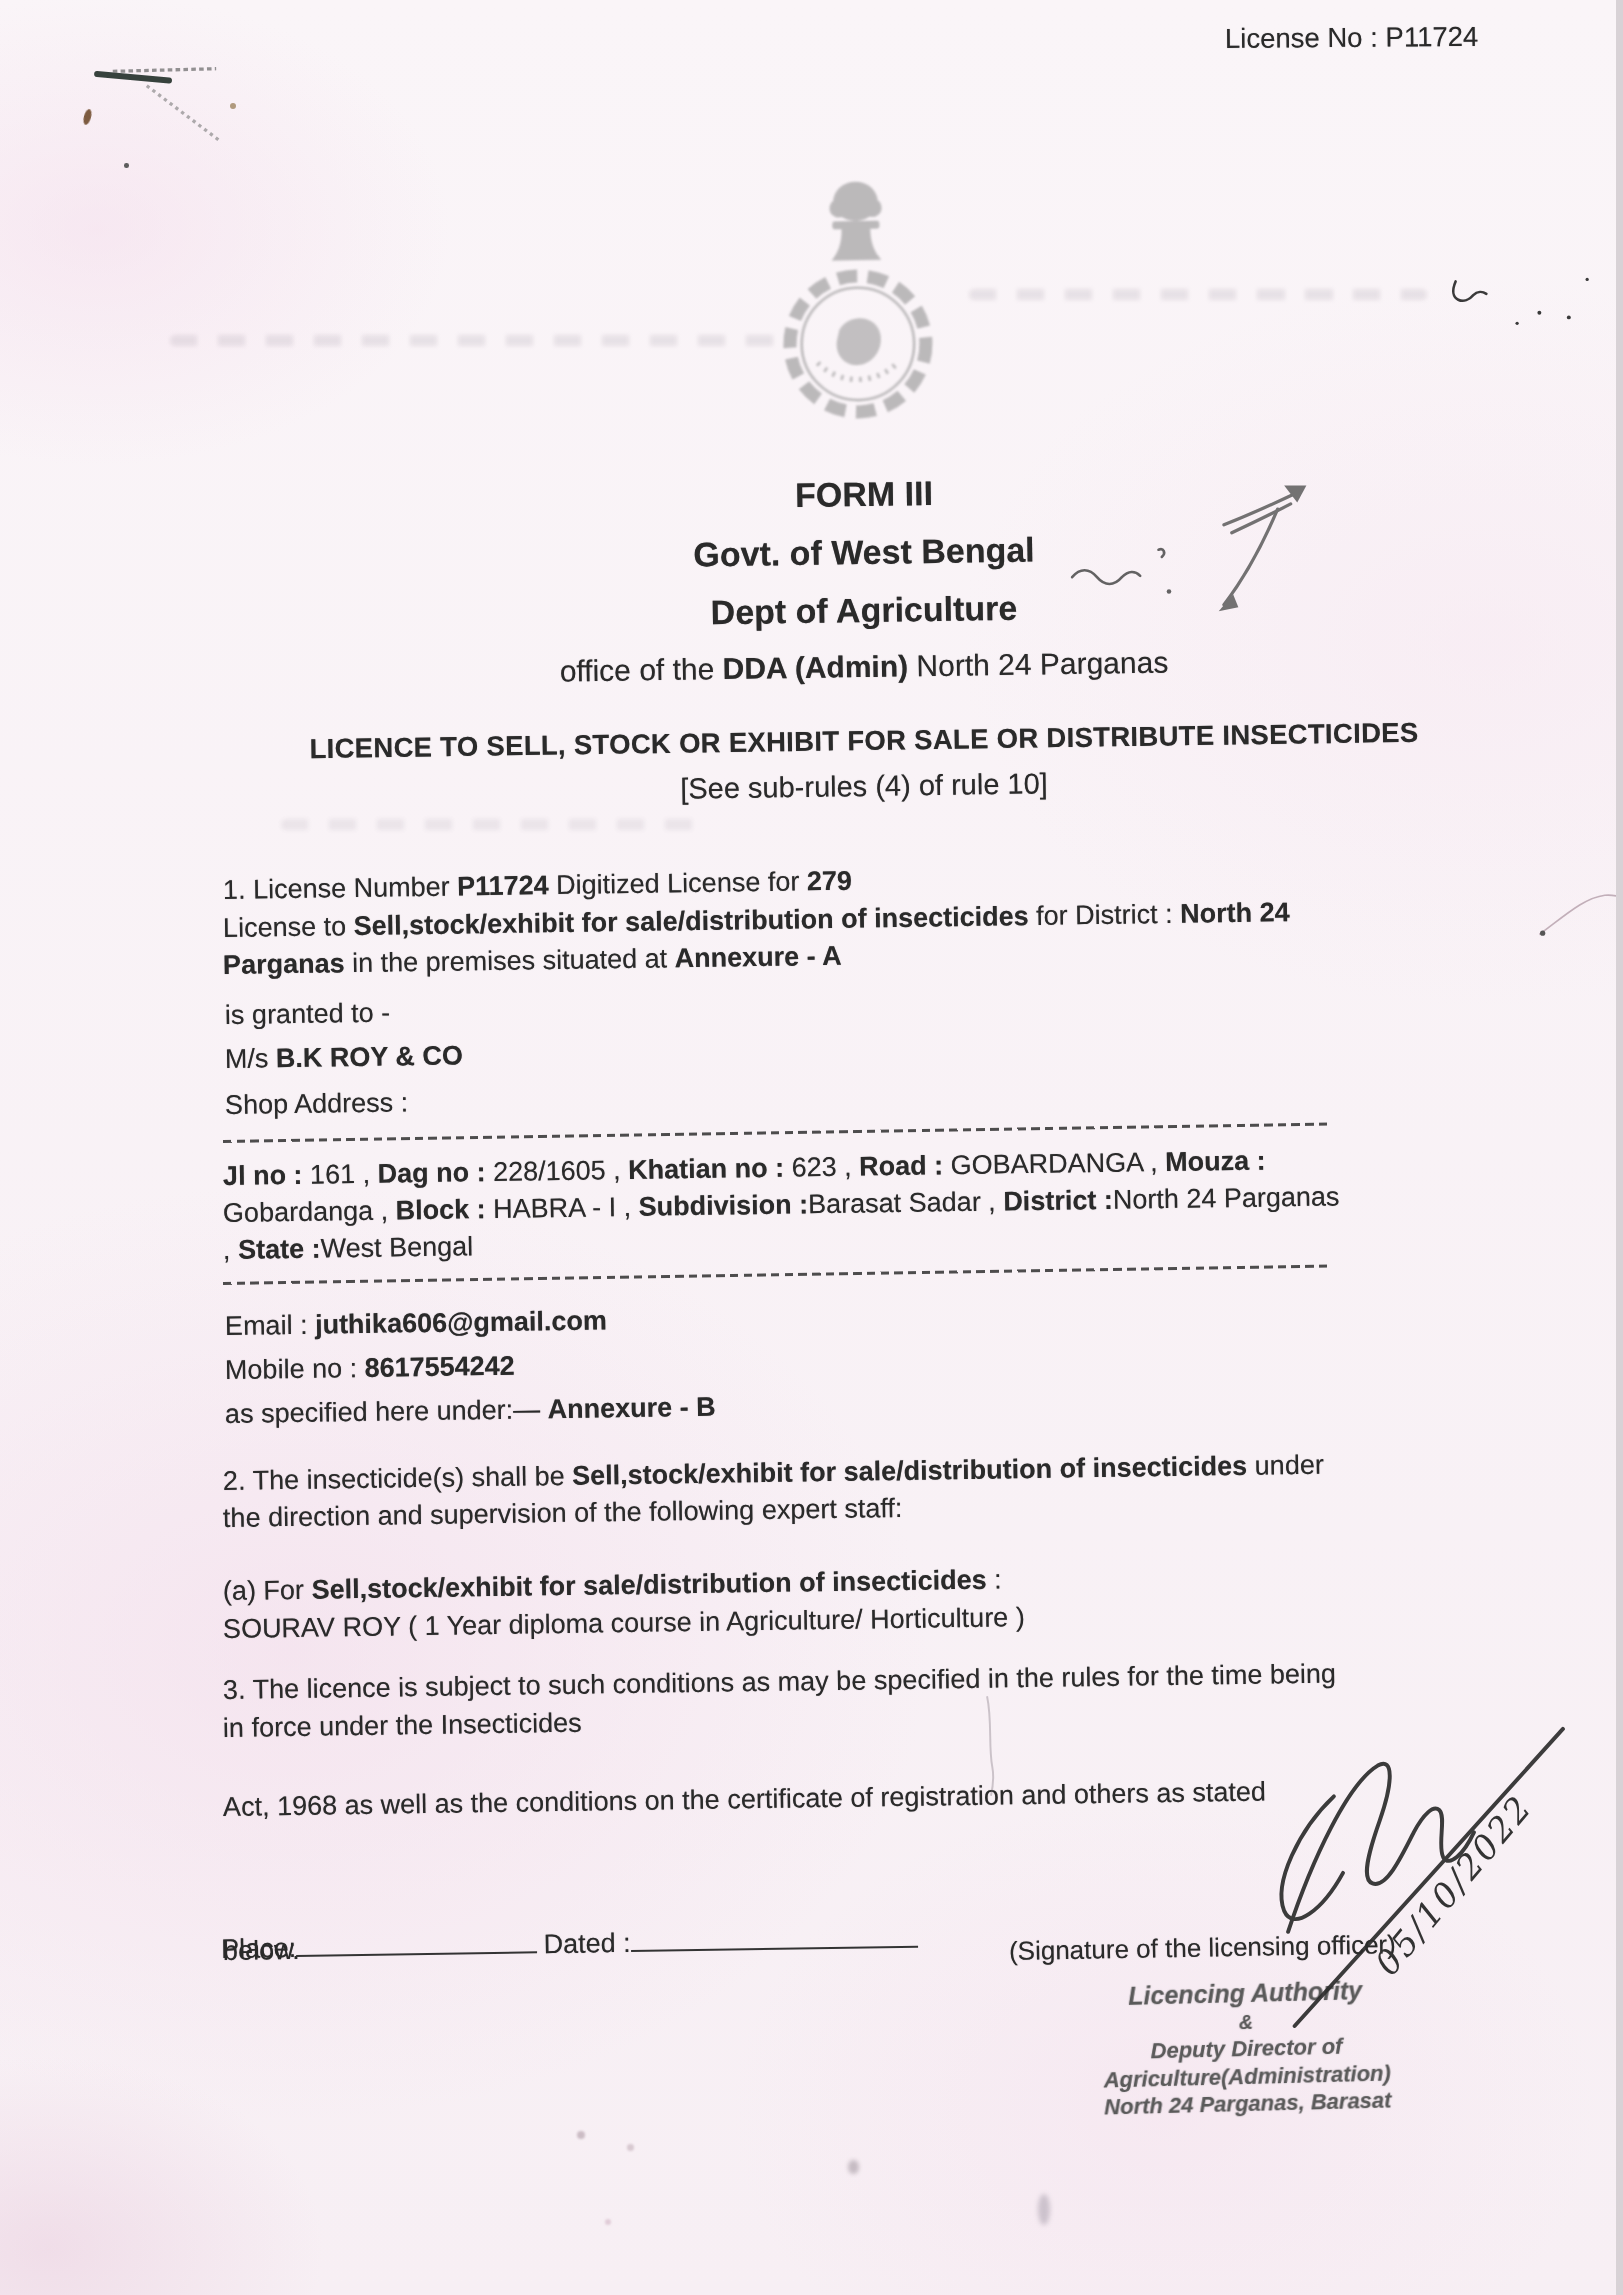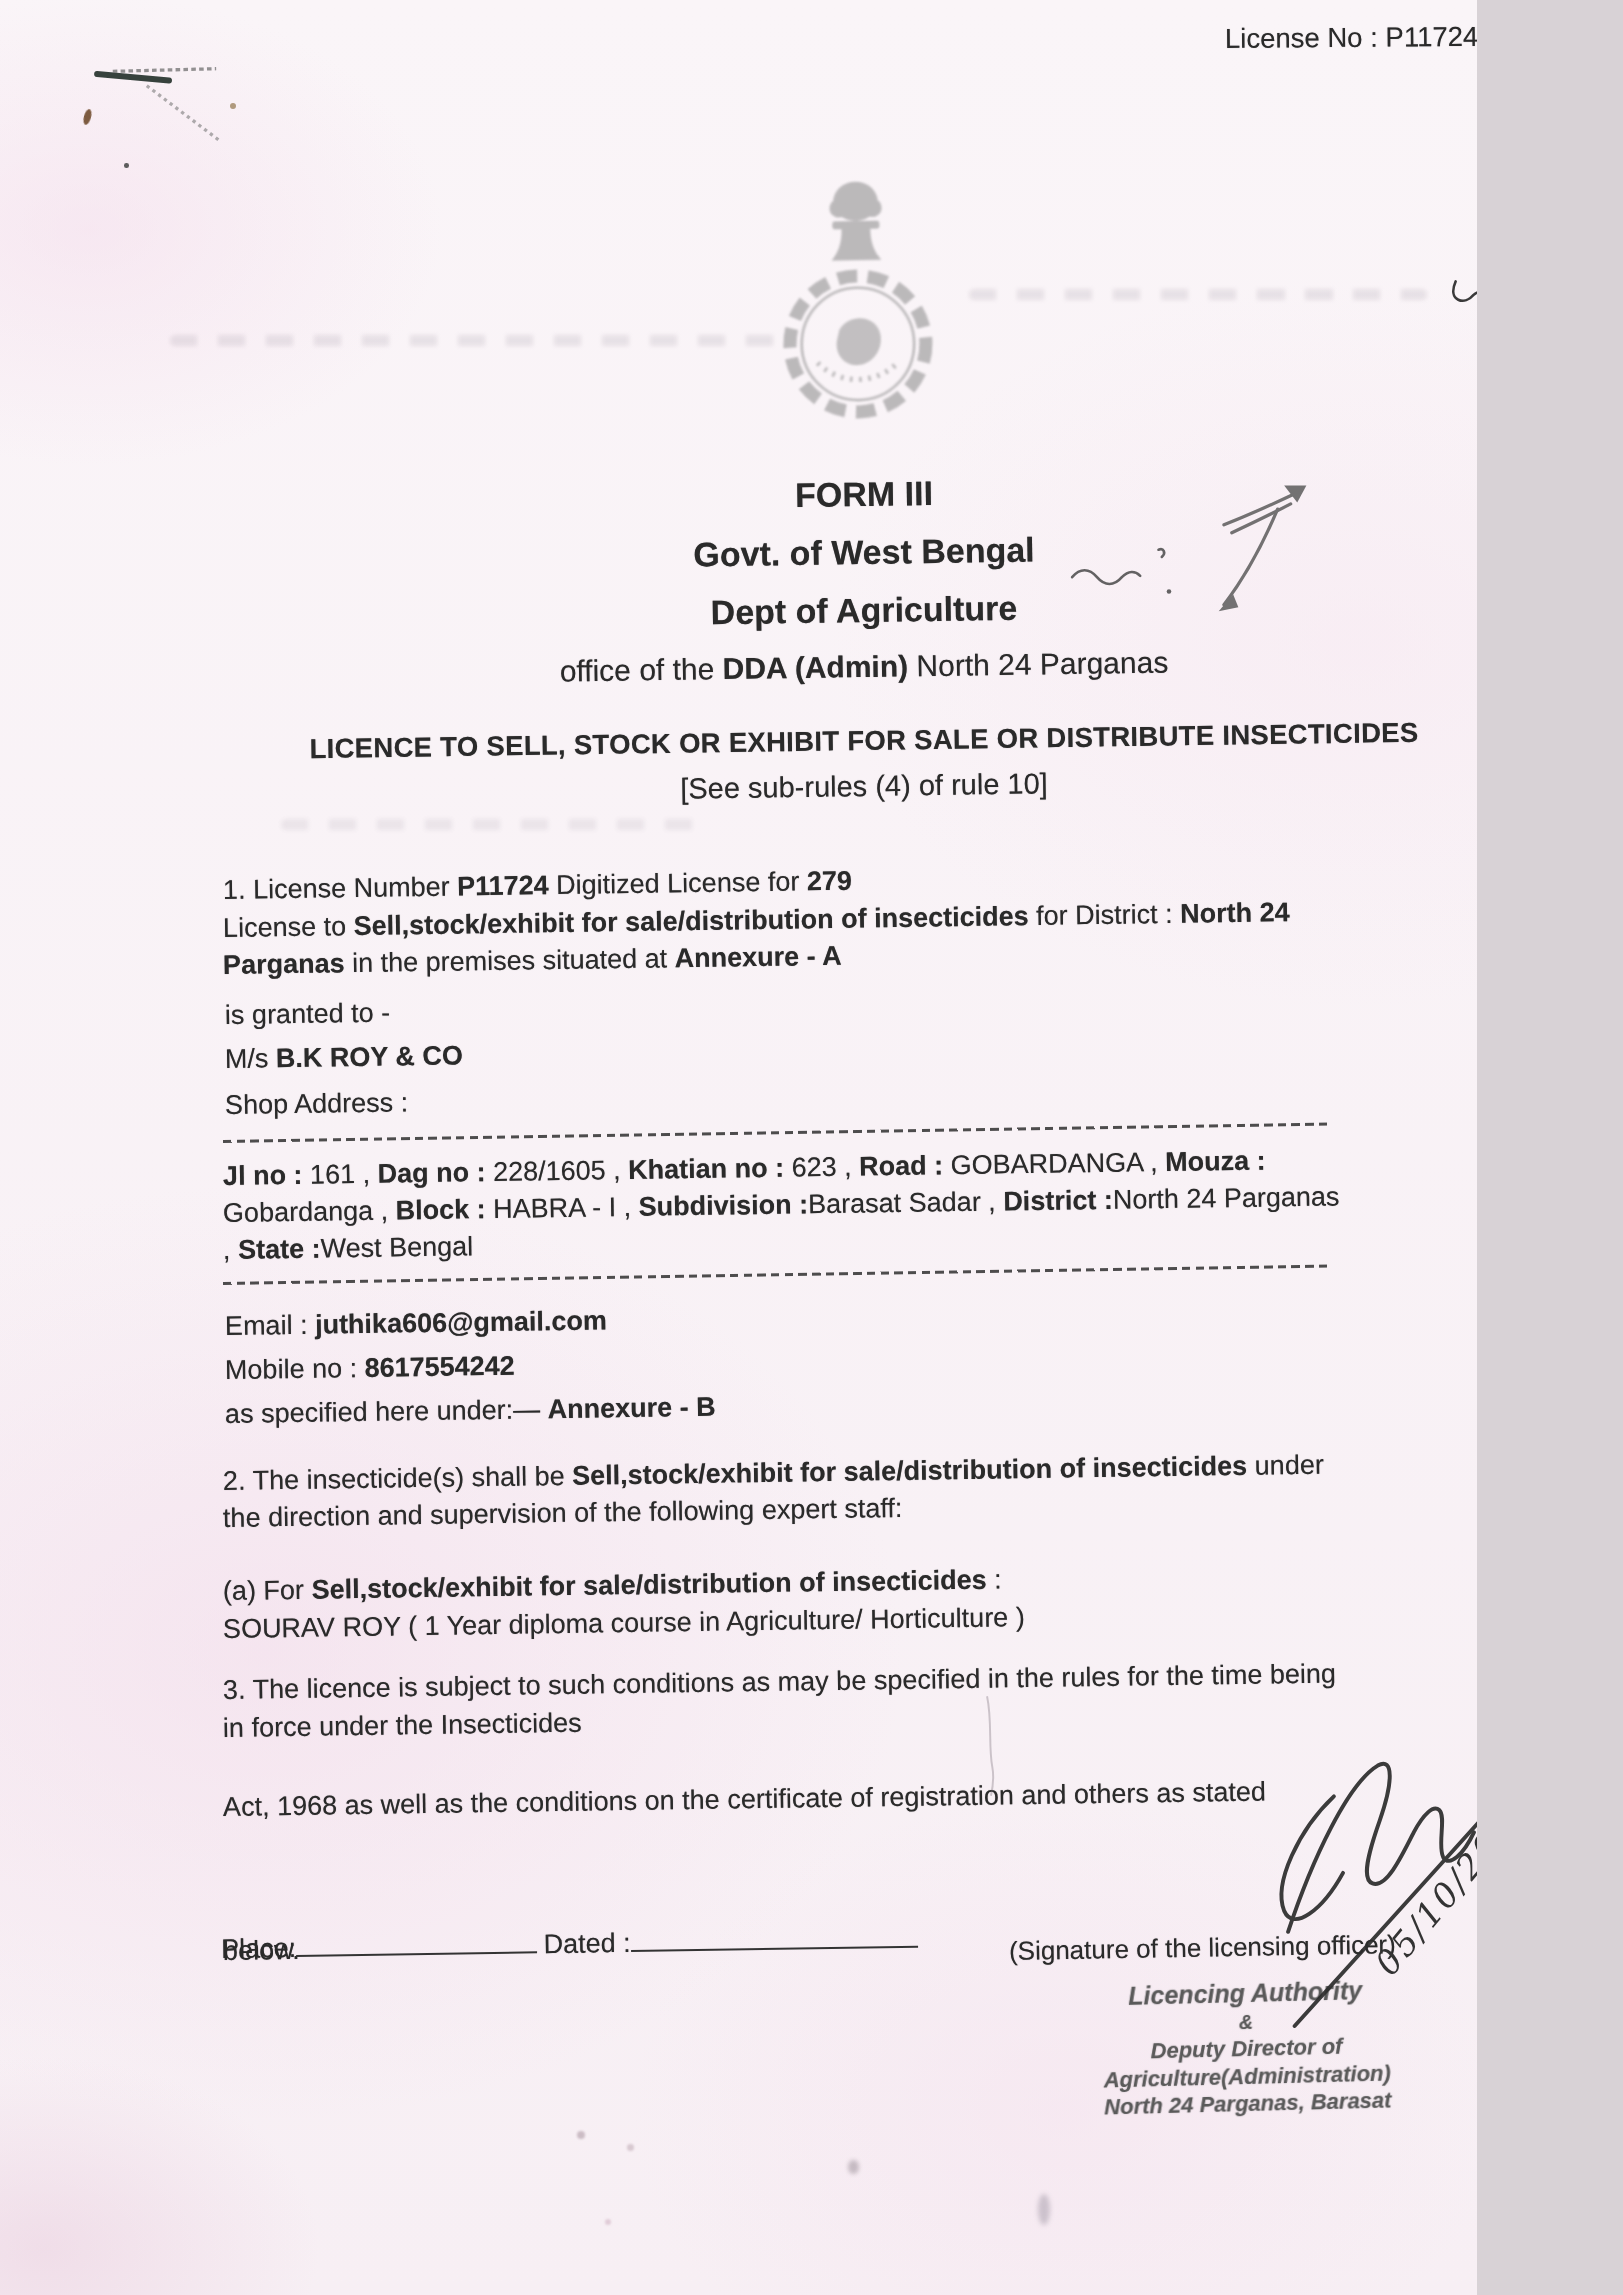--- a/index.html
+++ b/index.html
@@ -1,18 +1,18 @@
 <!DOCTYPE html>
 <html style="font-size:10.5px"><head>
 <meta charset="utf-8">
 <style>
   html,body{margin:0;padding:0;background:#d8d2d6;}
   .sheet{
     position:relative;
-    width:1477px;height:2295px;
+    width:1616px;height:2295px;
     overflow:hidden;
     font-family:"Liberation Sans", sans-serif;
     color:#2a2a2a;
     background:
       radial-gradient(589px 393px at 6% 10%, rgba(243,216,233,.45), transparent 60%),
       radial-gradient(851px 589px at 92% 28%, rgba(246,228,239,.40), transparent 62%),
       radial-gradient(982px 720px at 18% 72%, rgba(242,217,233,.50), transparent 65%),
       radial-gradient(720px 524px at 72% 92%, rgba(244,222,236,.40), transparent 60%),
       radial-gradient(393px 275px at 3% 98%, rgba(233,204,221,.50), transparent 70%),
       linear-gradient(#faf5f8, #f7eff4);

